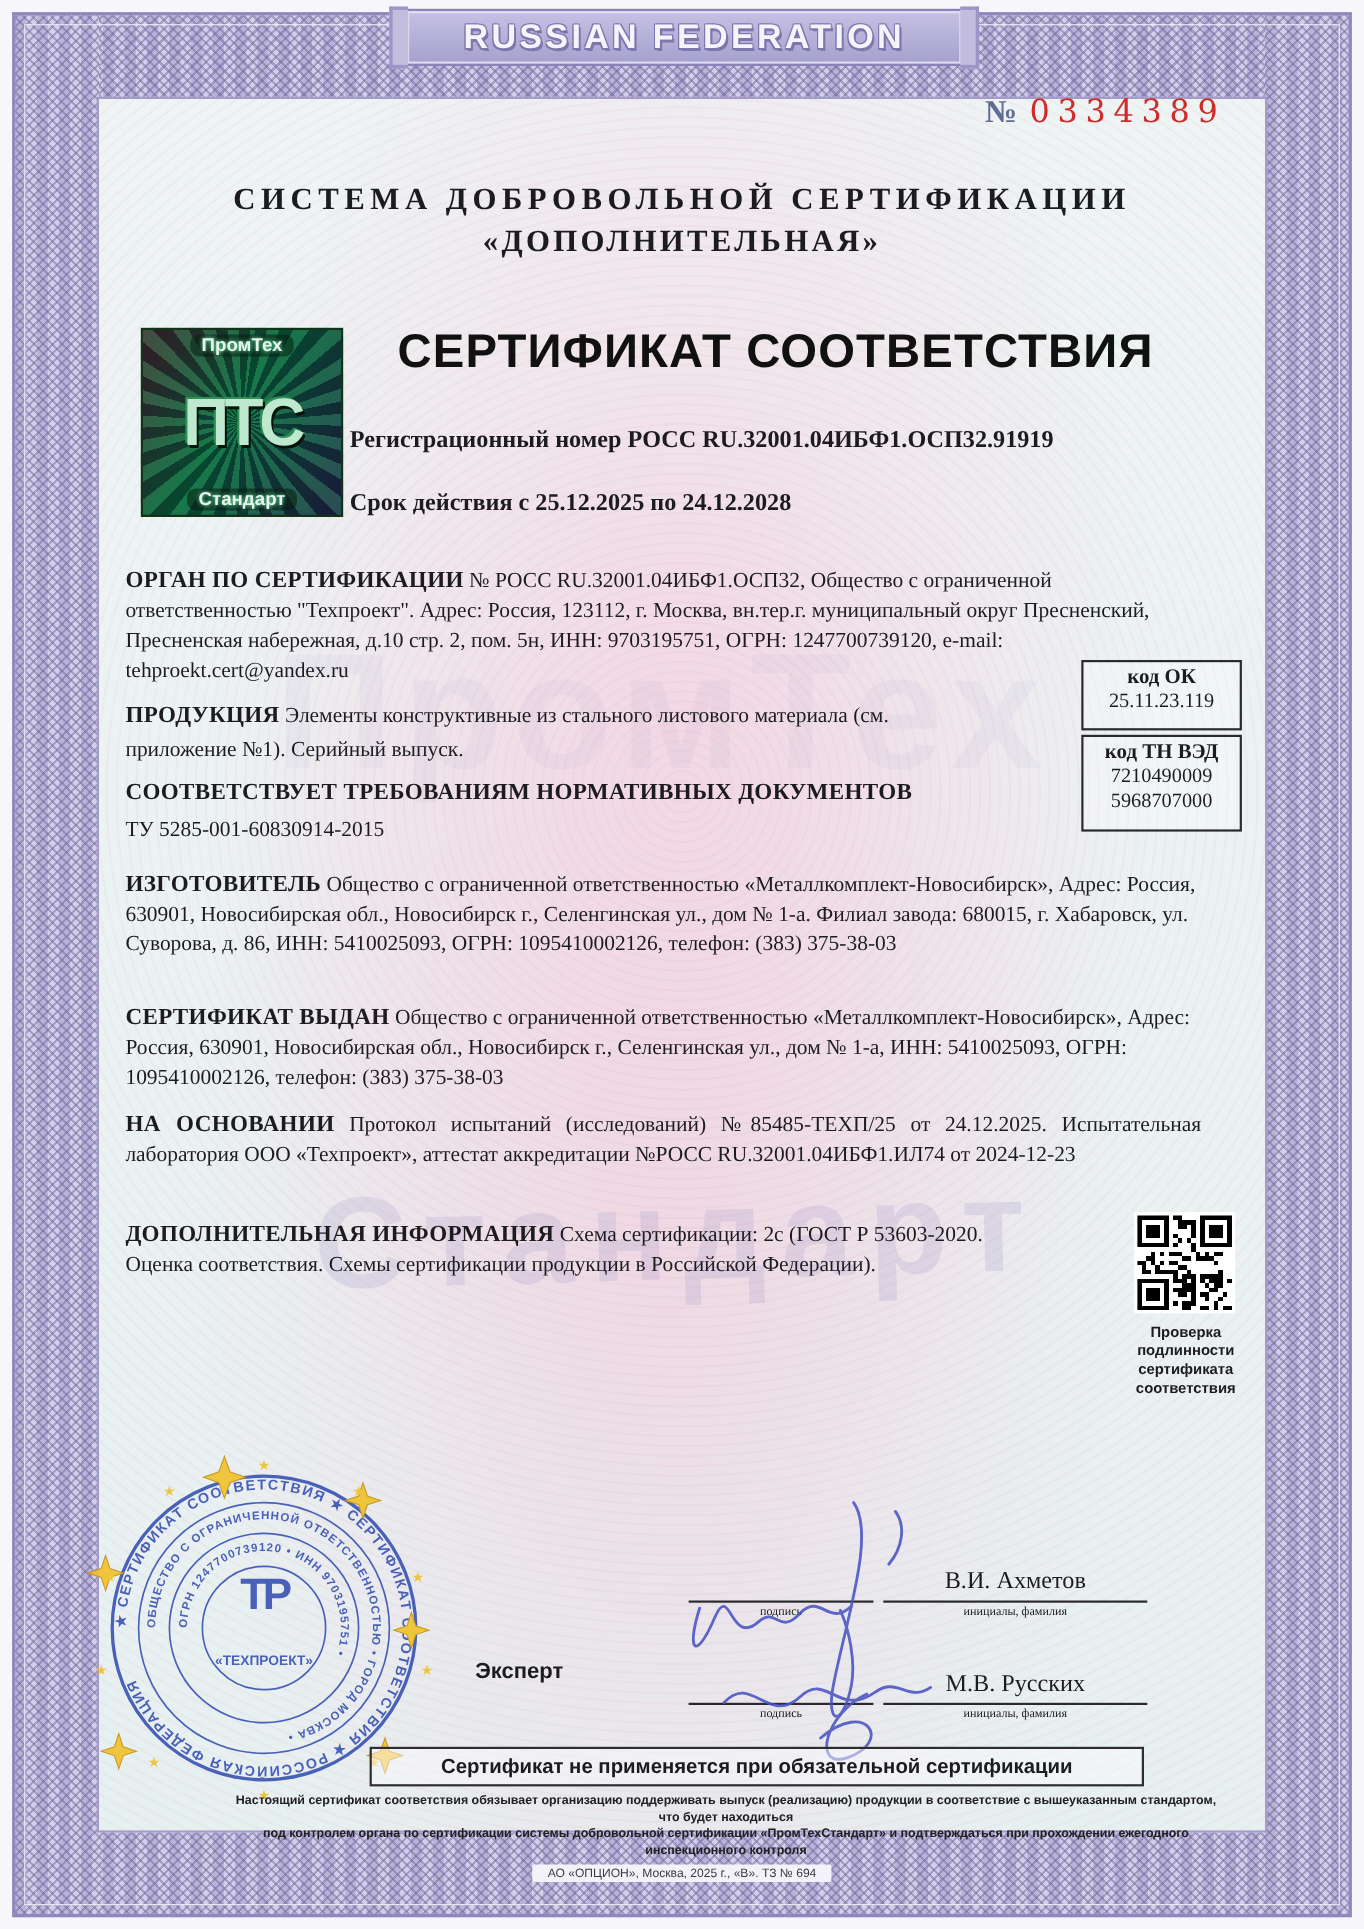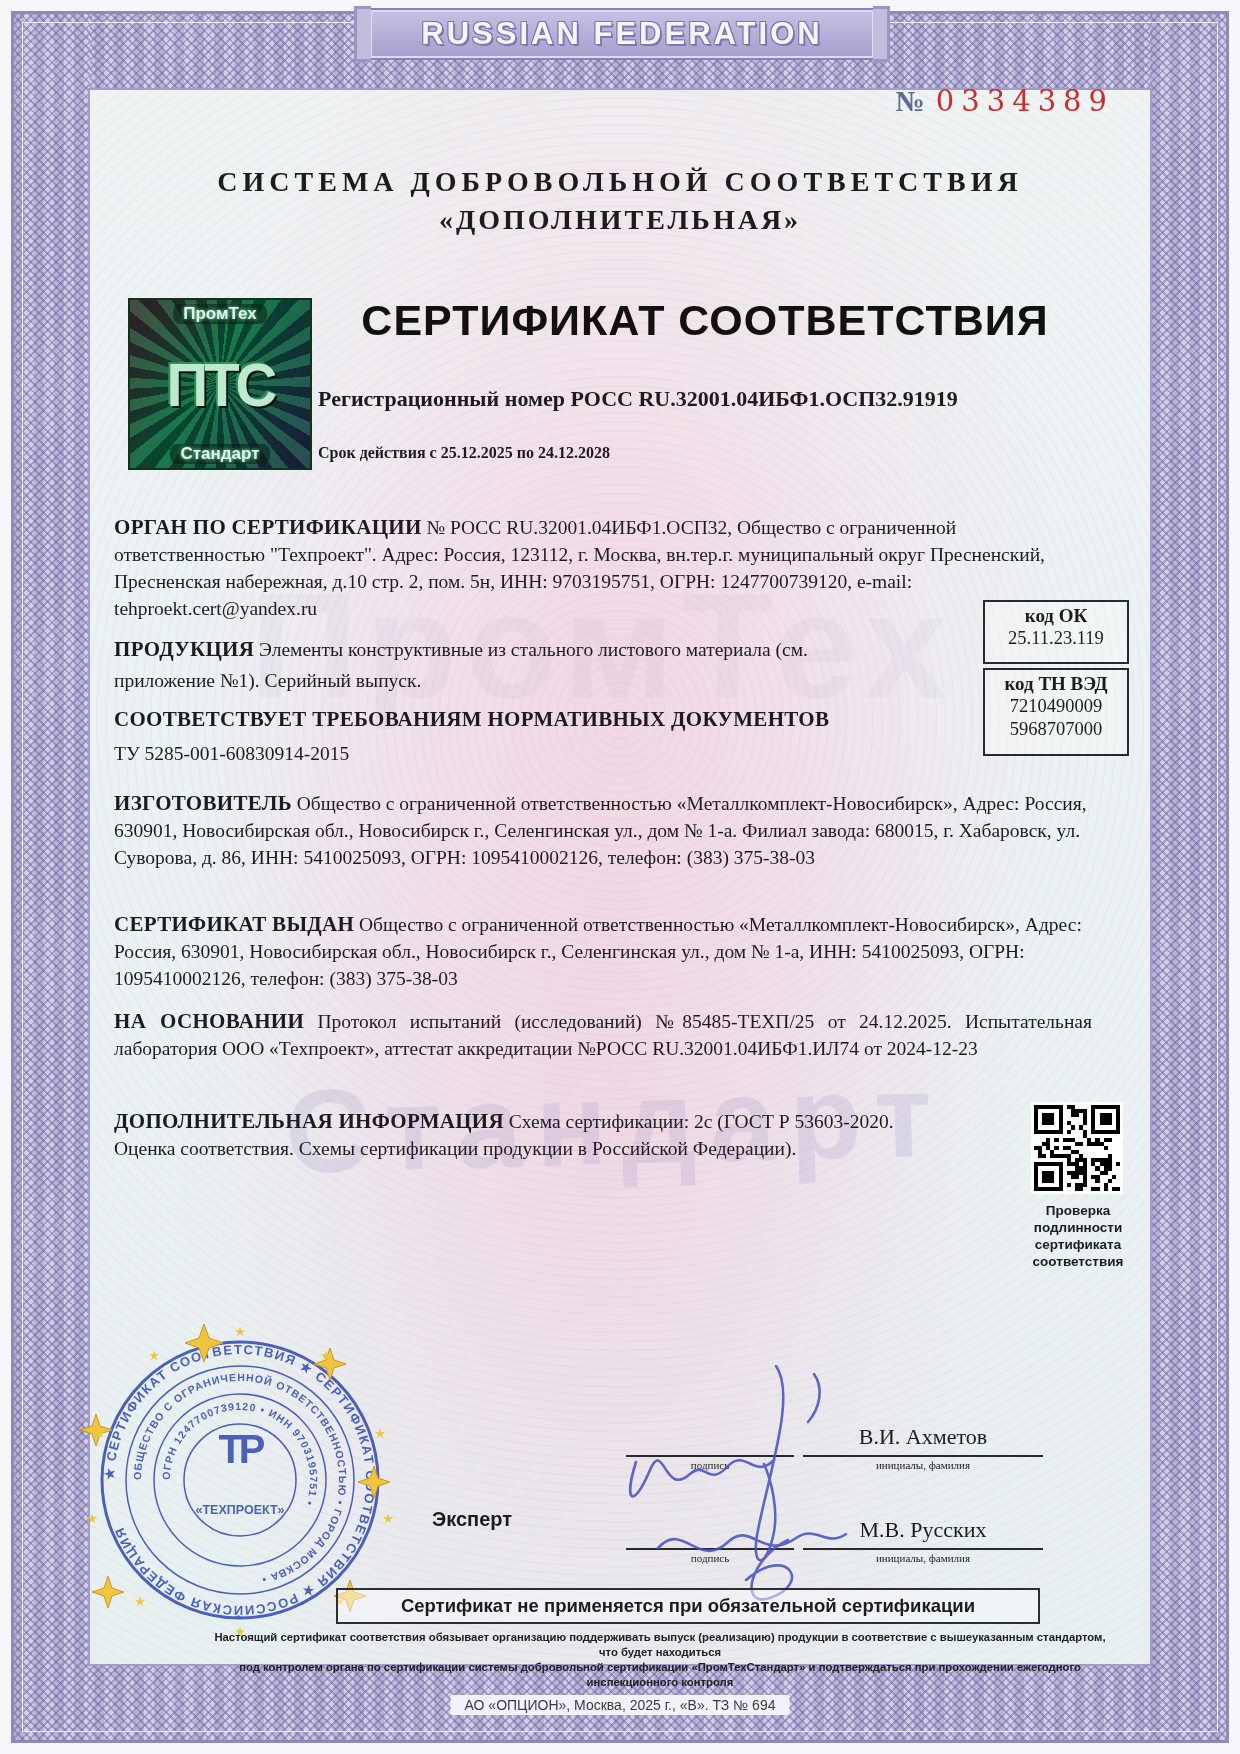--- a/index.html
+++ b/index.html
@@ -43,21 +43,21 @@
   
   .certnum{position:absolute; top:84px; right:126px; font-size:29px; letter-spacing:2px;}
   .certnum .no{color:#5f6d93; font-weight:700;}
   .certnum .digits{color:#cf2b2a; font-family:"DejaVu Serif",serif; letter-spacing:7px; font-weight:500;}
   .h-system{position:absolute; left:92px; right:92px; top:166px; text-align:center; font-weight:700; font-size:28px; letter-spacing:5px;}
   .h-system2{position:absolute; left:92px; right:92px; top:204px; text-align:center; font-weight:700; font-size:28px; letter-spacing:3px;}
   .h-registry{position:absolute; left:92px; right:92px; top:250px; text-align:center; font-weight:700; font-size:17px;}
   .h-title{position:absolute; left:300px; right:130px; top:296px; text-align:center;
     font-family:"Liberation Sans",sans-serif; font-weight:800; font-size:43px; letter-spacing:1px; color:#111;}
   .reg-line{position:absolute; left:318px; top:386px; font-weight:700; font-size:22px;}
-  .validity{position:absolute; left:318px; top:444px; font-weight:700; font-size:16px;}
+  .validity{position:absolute; left:318px; top:444px; font-weight:700; font-size:22px;}
   
   .logo{position:absolute; left:128px; top:298px; width:184px; height:172px;
     background:
       linear-gradient(120deg, rgba(255,0,150,.18), rgba(0,255,200,.18) 45%, rgba(110,0,255,.18)),
       repeating-conic-gradient(from 8deg at 50% 50%, #071f0e 0 7deg, #1c5b2e 7deg 14deg);
     box-shadow:0 0 0 2px #123318 inset; display:flex; flex-direction:column; align-items:center; justify-content:space-between;
     padding:6px 4px; box-sizing:border-box;}
   .logo .lg-top,.logo .lg-bottom{font-family:"Liberation Sans",sans-serif; font-weight:700; font-size:17px; color:#e8f5e6;
     background:rgba(8,30,14,.55); padding:0 10px; border-radius:8px; text-shadow:0 0 4px #7dffc8;}
   .logo .lg-mono{font-family:"Liberation Sans",sans-serif; font-weight:900; font-size:58px; color:#bfe9cf;
@@ -103,21 +103,21 @@
   .sig-ink{position:absolute; left:598px; top:1352px; width:430px; height:260px; pointer-events:none;}
   
   .stamp{position:absolute; left:78px; top:1318px; width:324px; height:324px; opacity:.92; pointer-events:none;}
   
   .notice{position:absolute; left:336px; top:1588px; width:700px; height:32px; border:2px solid #2e2e30;
     display:flex; align-items:center; justify-content:center; background:rgba(250,249,253,.5);
     font-family:Liberation Sans, sans-serif; font-weight:700; font-size:18.5px;}
   .fineprint{position:absolute; left:205px; top:1630px; width:910px; text-align:center;
     font-family:"Liberation Sans",sans-serif; font-weight:600; font-size:11.3px; line-height:15px; white-space:pre-line; color:#202022;}
   .printinfo{position:absolute; left:50%; top:1695px; transform:translateX(-50%);
-    font-family:"Liberation Sans",sans-serif; font-size:14px; color:#3a3a46; background:#f3f2f9; padding:2px 14px; border-radius:2px;}
+    font-family:"Liberation Sans",sans-serif; font-size:11px; color:#3a3a46; background:#f3f2f9; padding:2px 14px; border-radius:2px;}
 </style>
 </head>
 <body>
 
 <div class="page">
 
   <div class="bstrip bt"></div>
   <div class="bstrip bb"></div>
   <div class="bstrip bl"></div>
   <div class="bstrip br"></div>
@@ -131,21 +131,21 @@
 
   <div class="banner">
     <span>RUSSIAN FEDERATION</span>
   </div>
 
   <div class="certnum">
     <span class="no">№</span>
     <span class="digits">0334389</span>
   </div>
 
-  <div class="h-system">СИСТЕМА ДОБРОВОЛЬНОЙ СООТВЕТСТВИЯ</div>
+  <div class="h-system">СИСТЕМА ДОБРОВОЛЬНОЙ СЕРТИФИКАЦИИ</div>
   <div class="h-system2">«ДОПОЛНИТЕЛЬНАЯ»</div>
   <div class="h-title">СЕРТИФИКАТ СООТВЕТСТВИЯ</div>
   <div class="reg-line">Регистрационный номер РОСС RU.32001.04ИБФ1.ОСП32.91919</div>
   <div class="validity">Срок действия с 25.12.2025 по 24.12.2028</div>
 
   <div class="logo">
     <div class="lg-top">ПромТех</div>
     <div class="lg-mono">ПТС</div>
     <div class="lg-bottom">Стандарт</div>
   </div>

